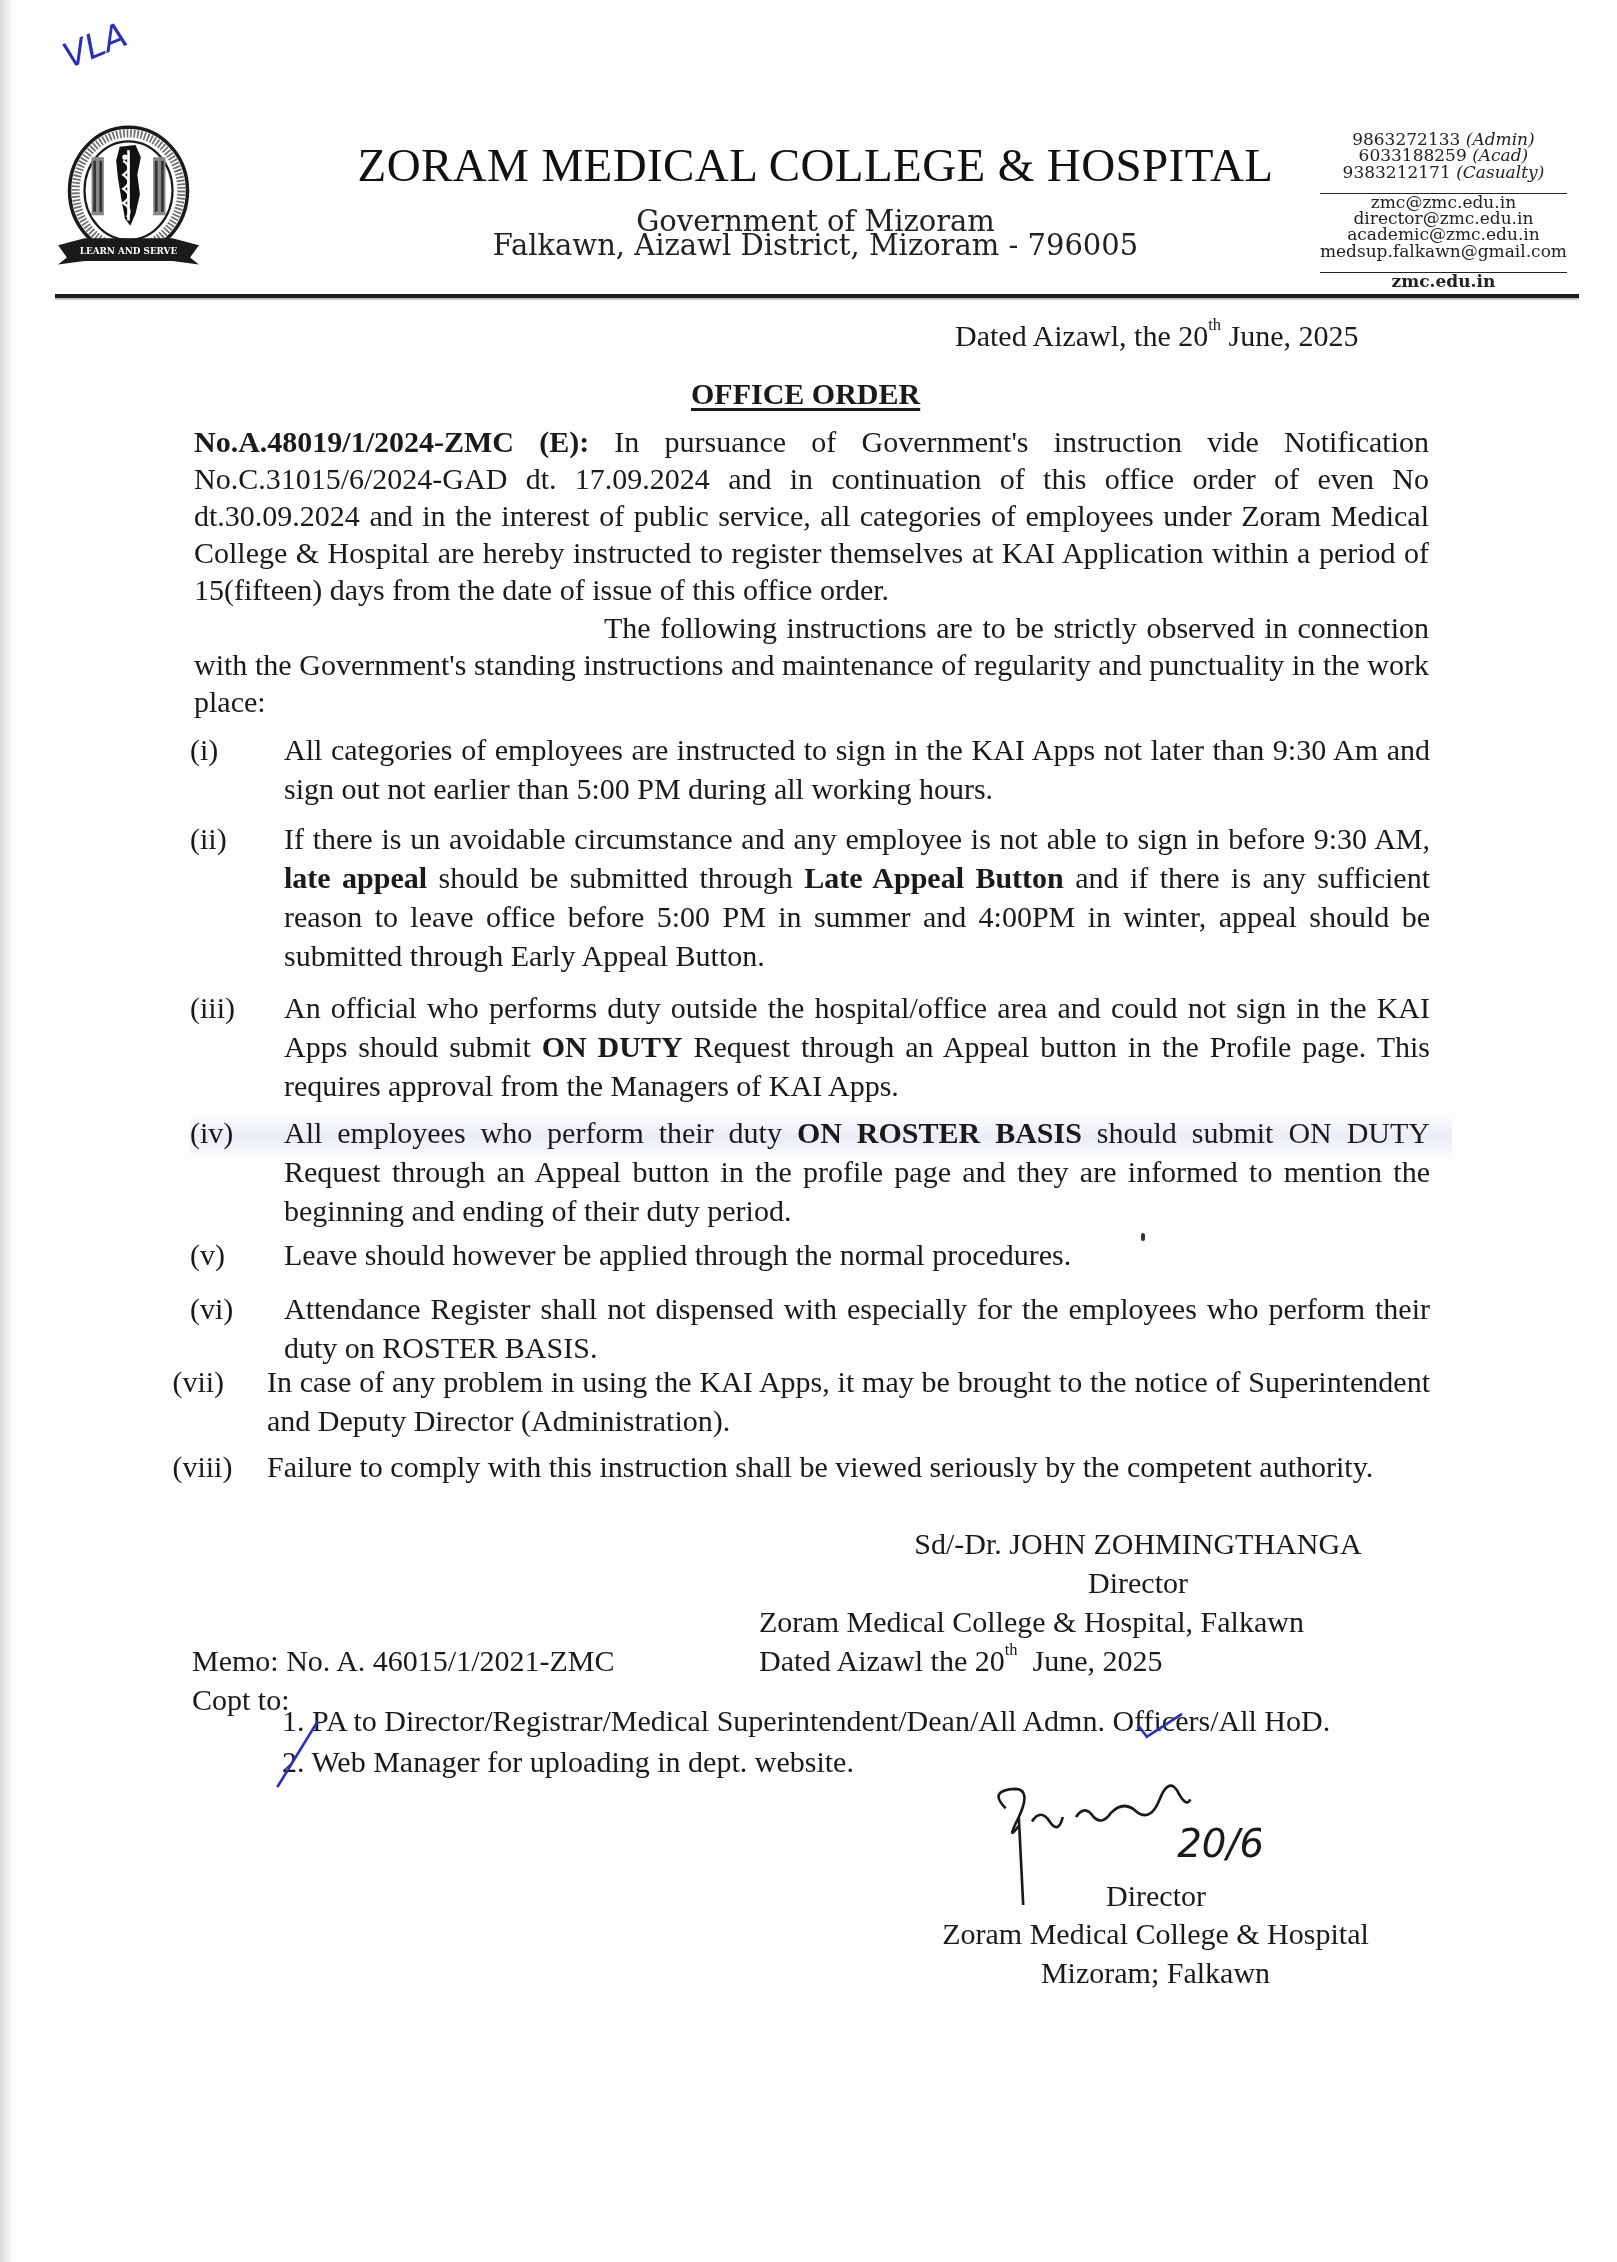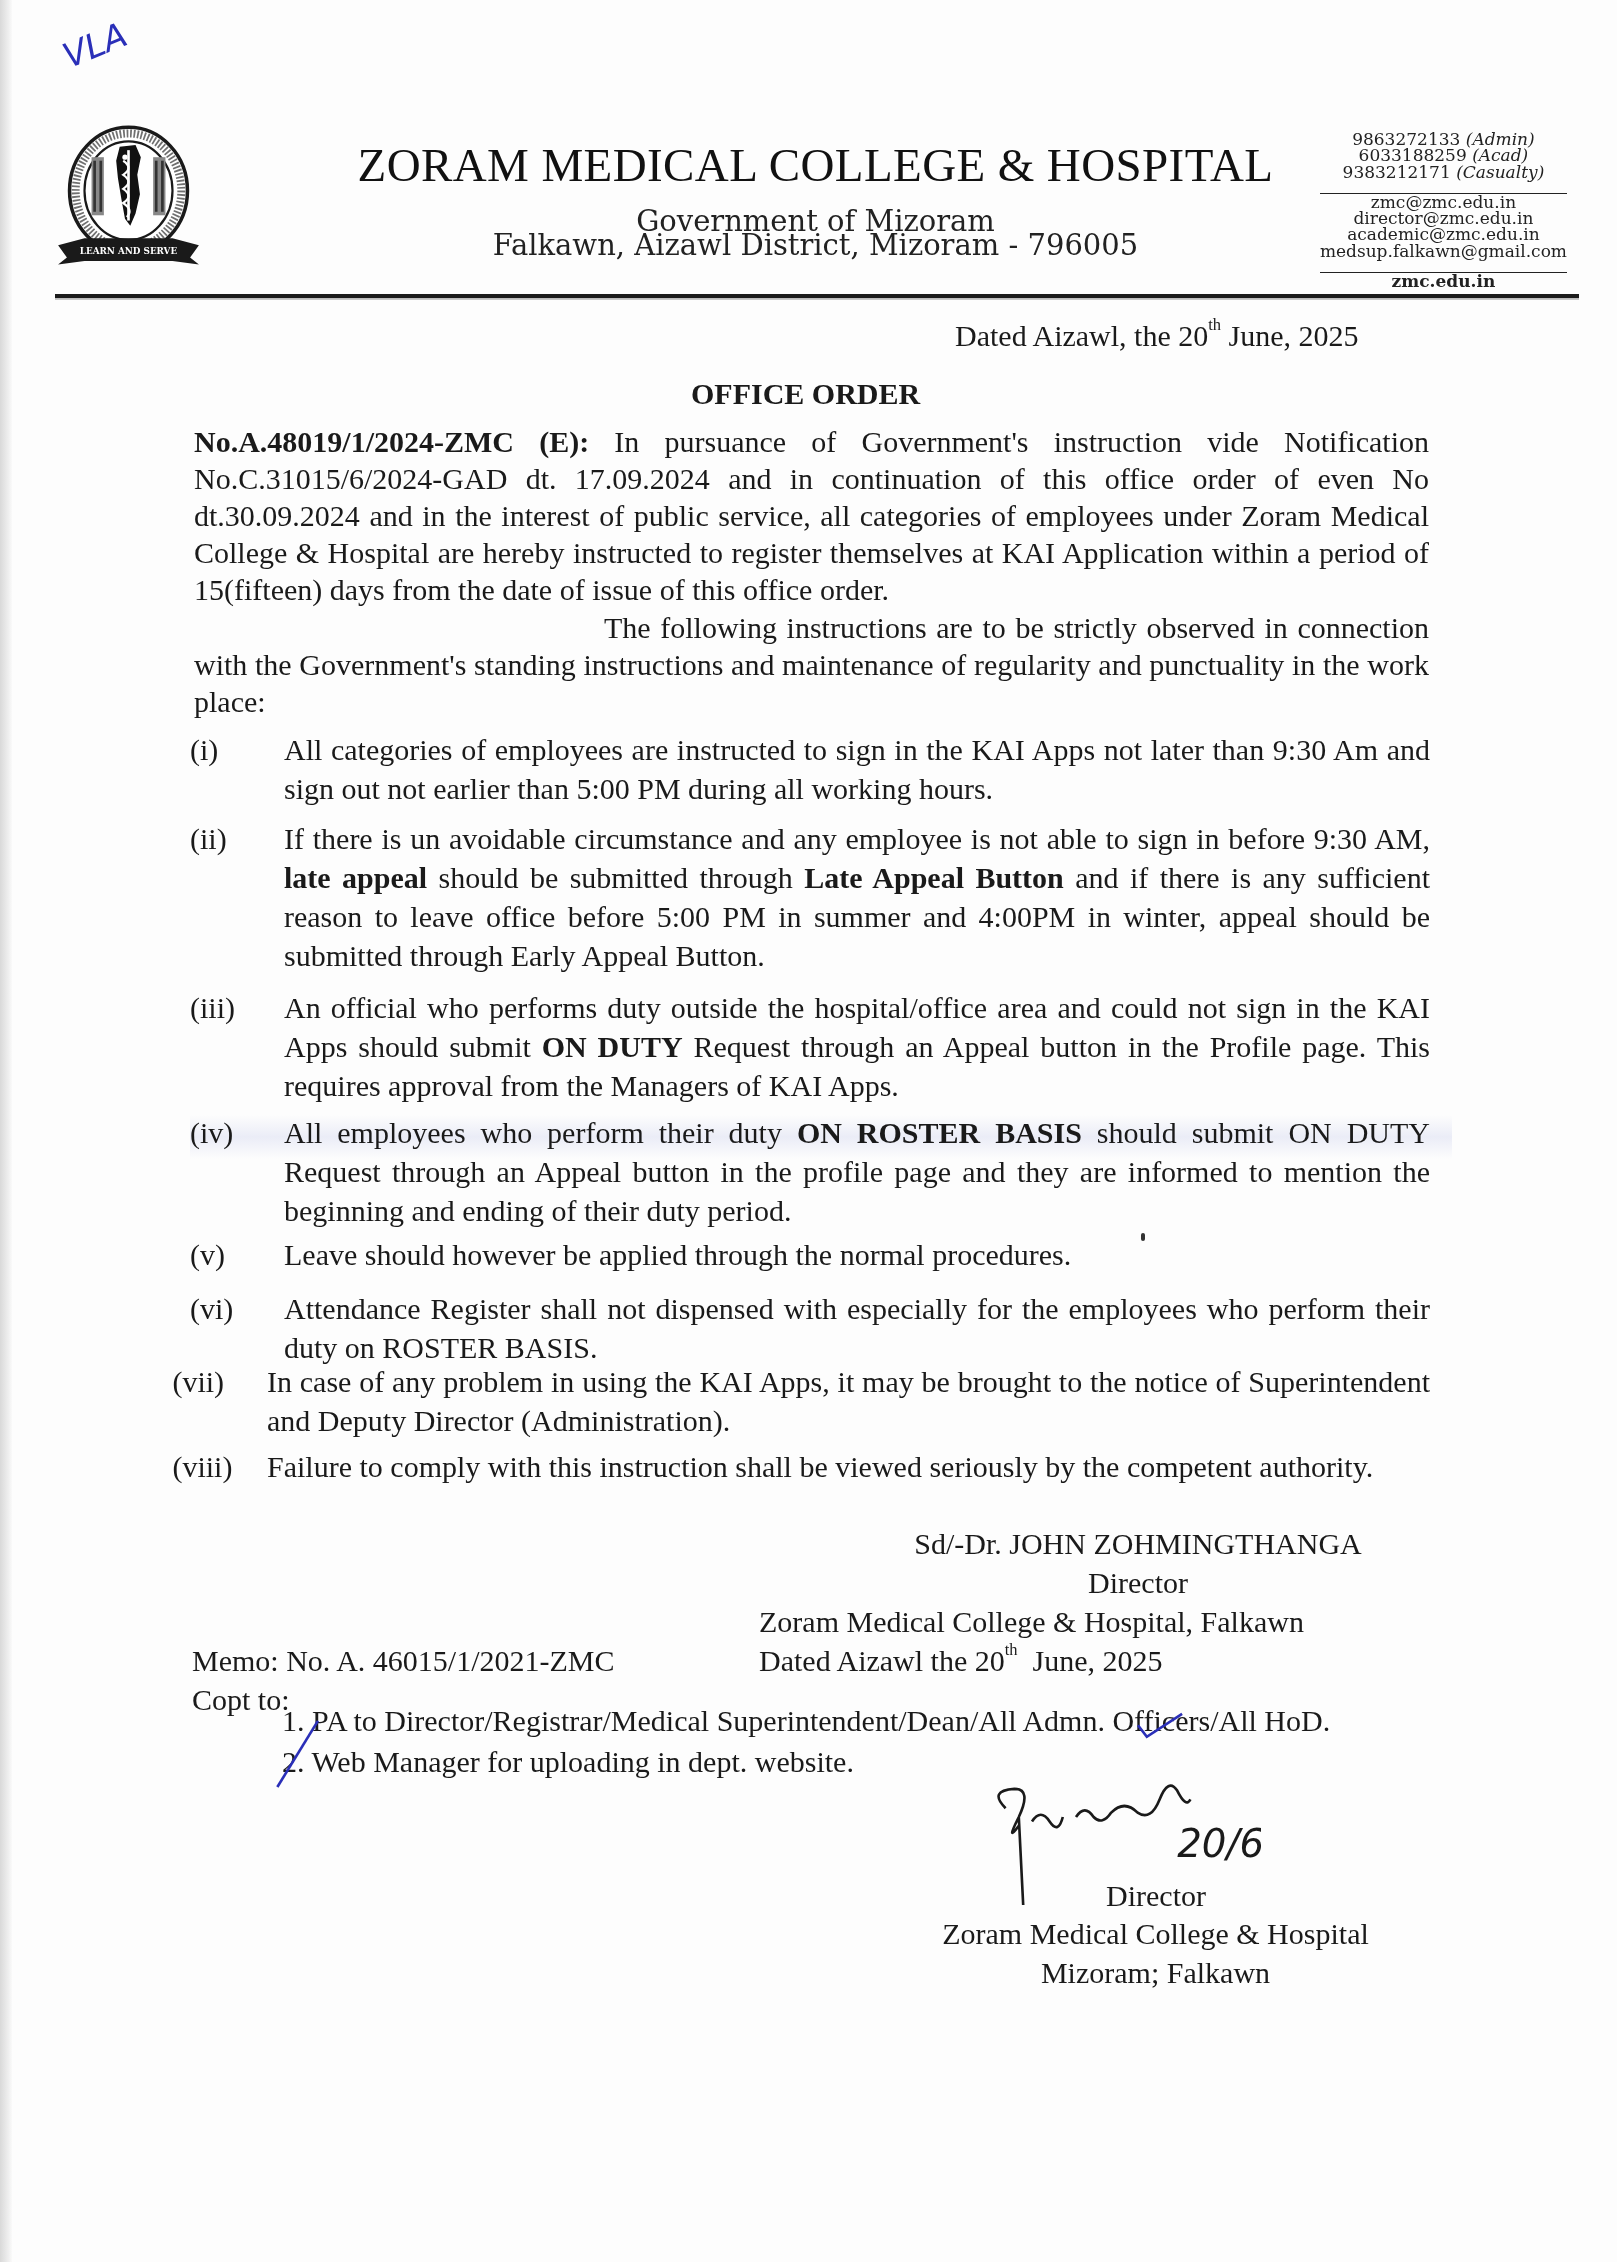--- a/index.html
+++ b/index.html
@@ -26,21 +26,21 @@
   .contacts div { white-space:nowrap; }
   .contacts .it { font-style:italic; }
   .contacts .ul { border-bottom:1.8px solid #222; padding-bottom:13px; }
   .contacts .bd { font-weight:bold; }
   .rule { left:55px; top:294px; width:1524px; height:3.5px; background:#1b1b1b;
     box-shadow:0 1.8px 0 #bbb; }
 
   
   .dated { left:955px; top:318px; font-size:30px; line-height:35px; }
   sup { font-size:0.55em; vertical-align:0.95em; line-height:0; }
-  .office-order { left:691px; top:376px; font-size:30px; font-weight:bold; 
+  .office-order { left:691px; top:376px; font-size:30px; font-weight:bold; text-decoration:underline;
     text-underline-offset:4.4px; line-height:35px; }
   .para { left:194px; width:1235px; font-size:30px; line-height:37px; text-align:justify;
     text-align-last:left; }
   .para b { font-weight:bold; }
   .indent-start { display:inline-block; width:410px; }
 
   .item { left:190px; width:1240px; font-size:30px; line-height:39px; }
   .item .num { position:absolute; left:0; top:0; }
   .item .txt { position:absolute; left:94px; right:0; text-align:justify; text-align-last:left; }
   .item.wide .num { left:-17.6px; }

